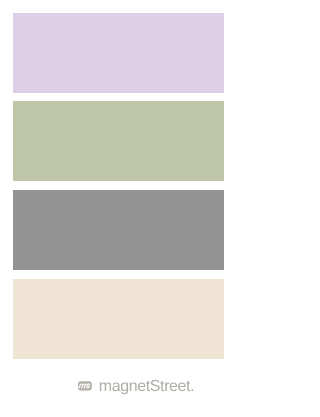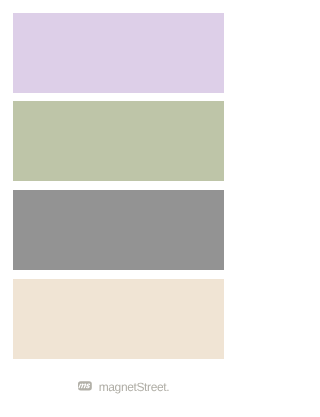--- a/index.html
+++ b/index.html
@@ -5,21 +5,21 @@
   html,body{margin:0;padding:0;}
   body{width:236px;height:417px;background:#ffffff;font-family:"Liberation Sans",sans-serif;overflow:hidden;}
   .palette{position:absolute;left:0;top:0;width:236px;height:417px;}
   .swatch{position:absolute;left:13px;width:211px;height:80px;}
   .s1{top:13px;}
   .s2{top:101px;}
   .s3{top:190px;}
   .s4{top:279px;}
   .brand{position:absolute;left:78px;top:381.3px;height:10px;display:flex;align-items:center;transform:translateZ(0);}
   .brand-mark{width:13.8px;height:9.8px;display:block;}
-  .brand-text{font-size:12px;line-height:10px;color:#b0aea6;letter-spacing:-0.38px;margin-left:6.9px;position:relative;top:0.7px;
+  .brand-text{font-size:16px;line-height:10px;color:#b0aea6;letter-spacing:-0.38px;margin-left:6.9px;position:relative;top:0.7px;
     -webkit-font-smoothing:antialiased;text-rendering:geometricPrecision;text-align:center;}
 </style>
 </head>
 <body>
 
 <div class="palette">
   <div class="swatch s1" style="background: rgb(221, 207, 232);"></div>
   <div class="swatch s2" style="background: rgb(190, 197, 168);"></div>
   <div class="swatch s3" style="background: rgb(147, 147, 147);"></div>
   <div class="swatch s4" style="background: rgb(240, 228, 212);"></div>

